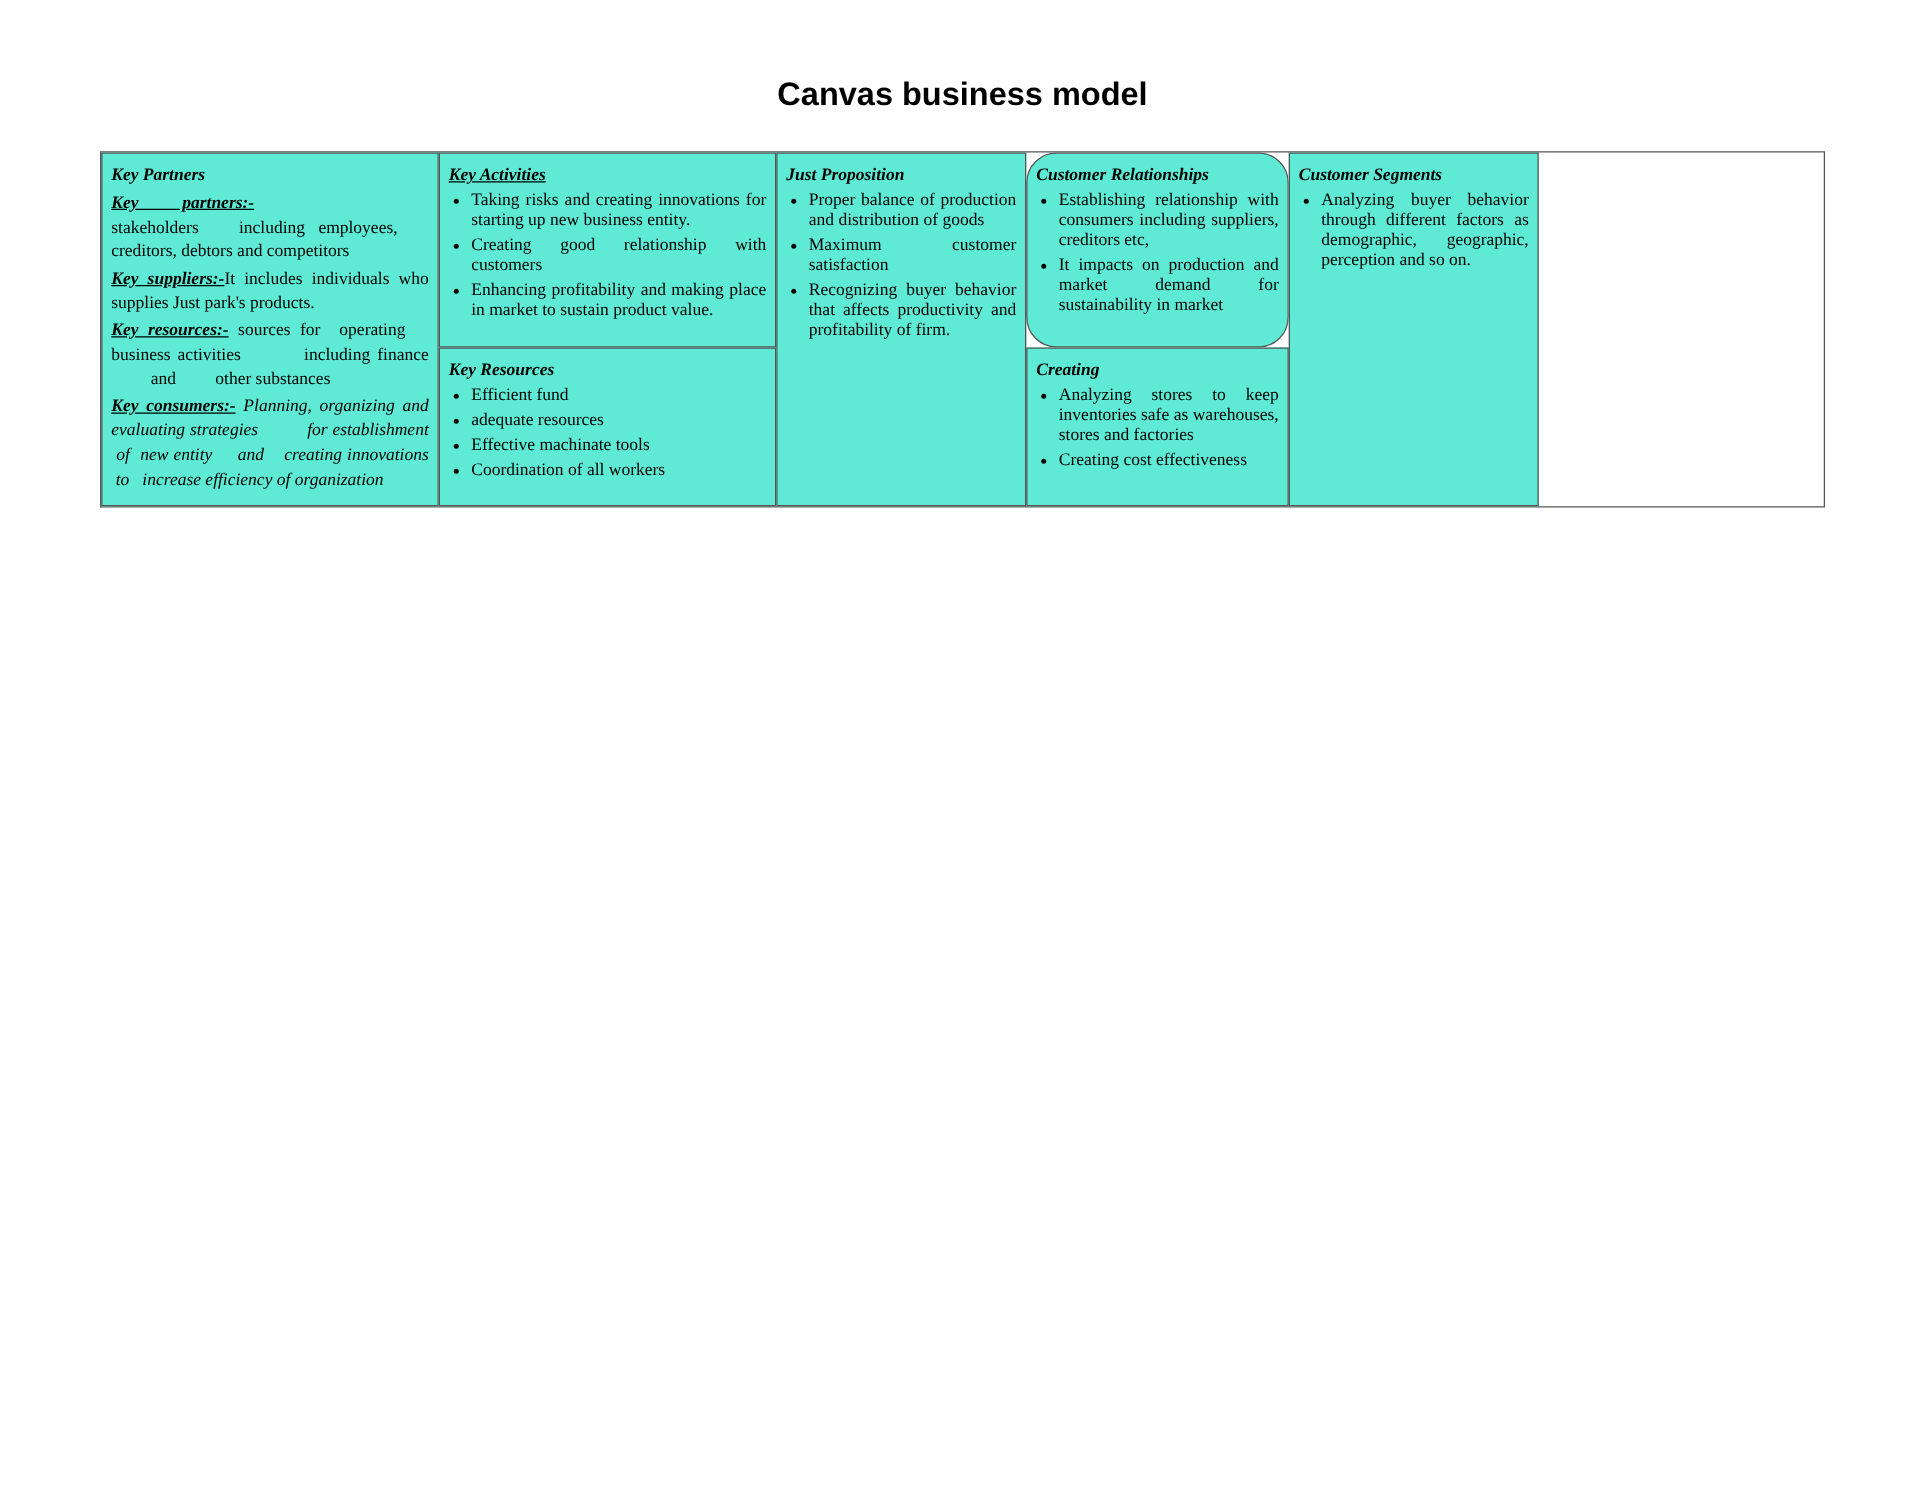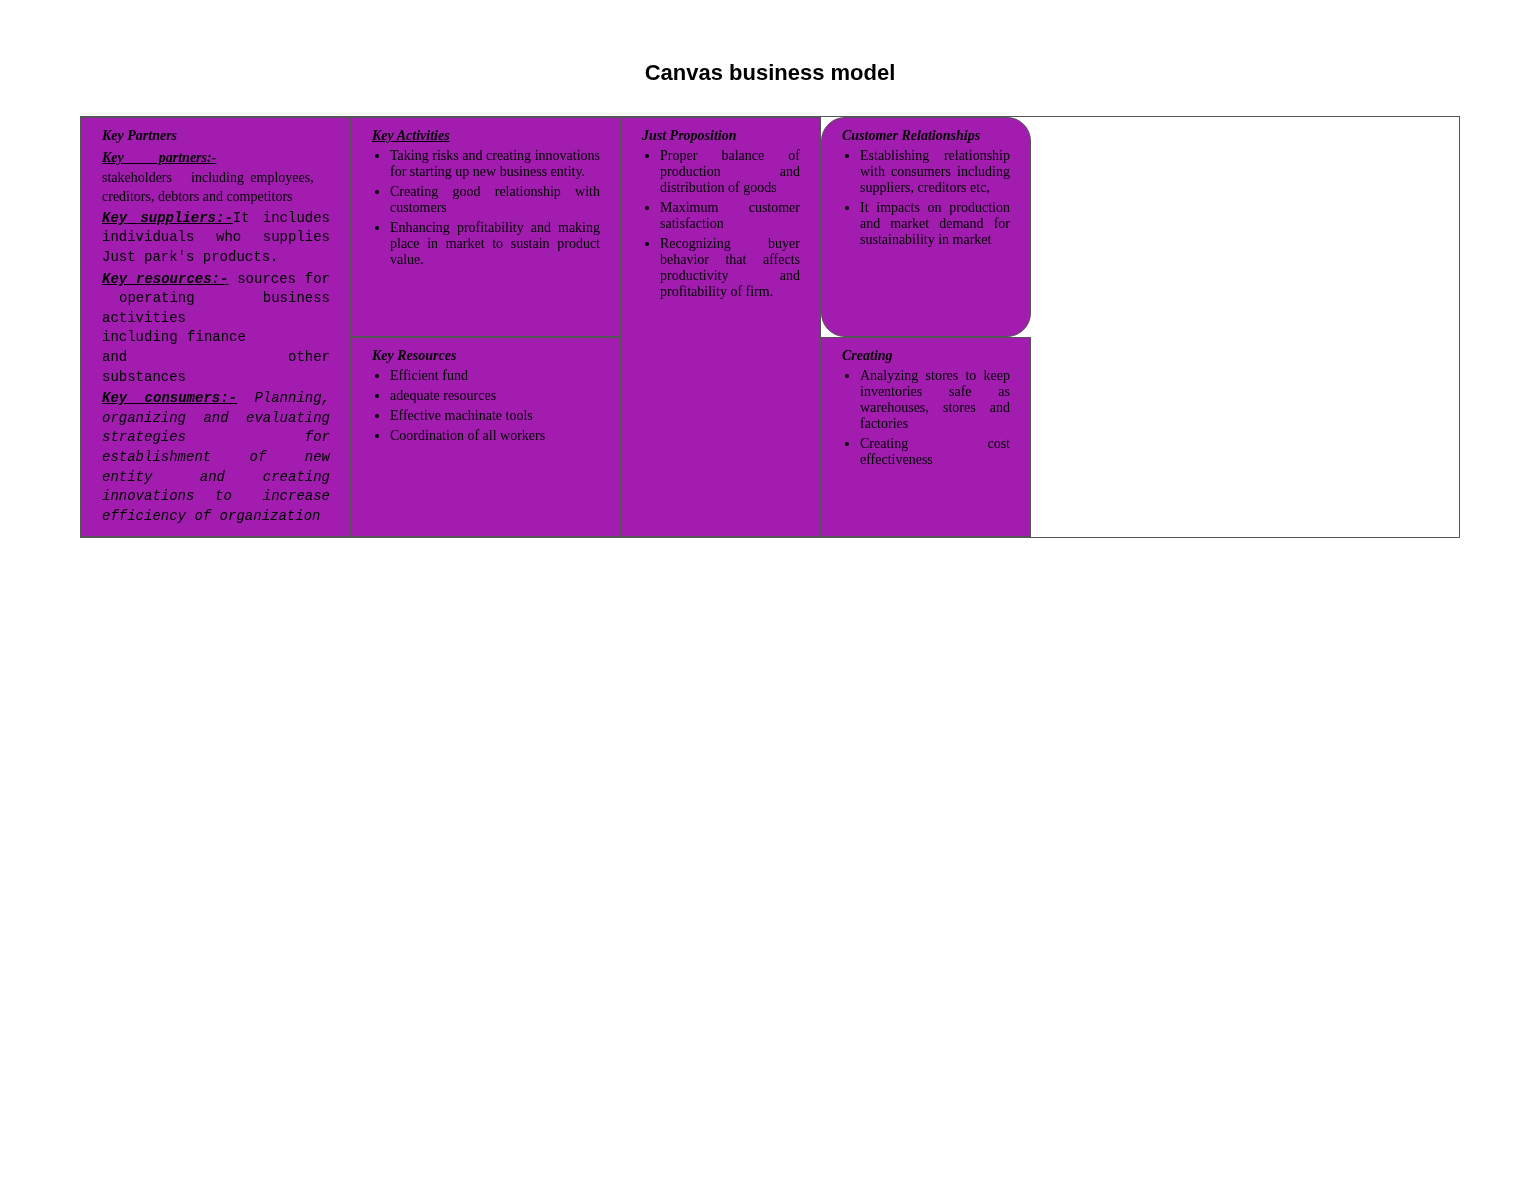--- a/index.html
+++ b/index.html
@@ -9,37 +9,37 @@
       font-size: 14px;
       color: #000;
     }
     .page {
       width: 1540px;
       min-height: 1190px;
       padding: 60px 80px;
     }
     h1 {
       text-align: center;
-      font-size: 22px;
+      font-size: 26px;
       font-weight: bold;
       margin-bottom: 30px;
       font-family: Arial, sans-serif;
     }
     .canvas-grid {
       display: grid;
       grid-template-columns: 270px 270px 200px 210px 200px;
       grid-template-rows: auto auto;
       border: 1px solid #555;
       width: 100%;
     }
     .cell {
       border: 1px solid #555;
-      padding: 10px 20px;
+      padding: 10px 7px;
       vertical-align: top;
-      background: #a21caf;
+      background: #5eead4;
     }
     .cell-title {
       font-style: italic;
       font-weight: bold;
       font-size: 14px;
       margin-bottom: 4px;
     }
     .cell ul {
       padding-left: 18px;
       margin-top: 4px;
@@ -85,21 +85,20 @@
     .italic-text {
       font-style: italic;
     }
     p.body-text {
       text-align: justify;
       line-height: 1.4;
       margin-top: 2px;
     }
     .indent-block {
       margin-top: 4px;
-      font-family: Liberation Mono, monospace;
     }
   </style>
 </head>
 <body>
 
 <div class="page">
   <h1>Canvas business model</h1>
 
   <div class="canvas-grid">
 
@@ -143,20 +142,26 @@
     </div>
 
     <div class="cell customer-rel-cell">
       <div class="cell-title italic-text">Customer Relationships</div>
       <ul>
         <li>Establishing relationship  with consumers including suppliers, creditors etc,</li>
         <li>It  impacts  on production  and market   demand for  sustainability in market</li>
       </ul>
     </div>
 
+    <div class="cell customer-seg-cell">
+      <div class="cell-title italic-text">Customer Segments</div>
+      <ul>
+        <li>Analyzing buyer behavior through different factors as demographic, geographic, perception and so on.</li>
+      </ul>
+    </div>
 
     <div class="cell key-resources-cell">
       <div class="cell-title italic-text">Key Resources</div>
       <ul>
         <li>Efficient fund</li>
         <li>adequate resources</li>
         <li>Effective machinate tools</li>
         <li>Coordination of all workers</li>
       </ul>
     </div>

